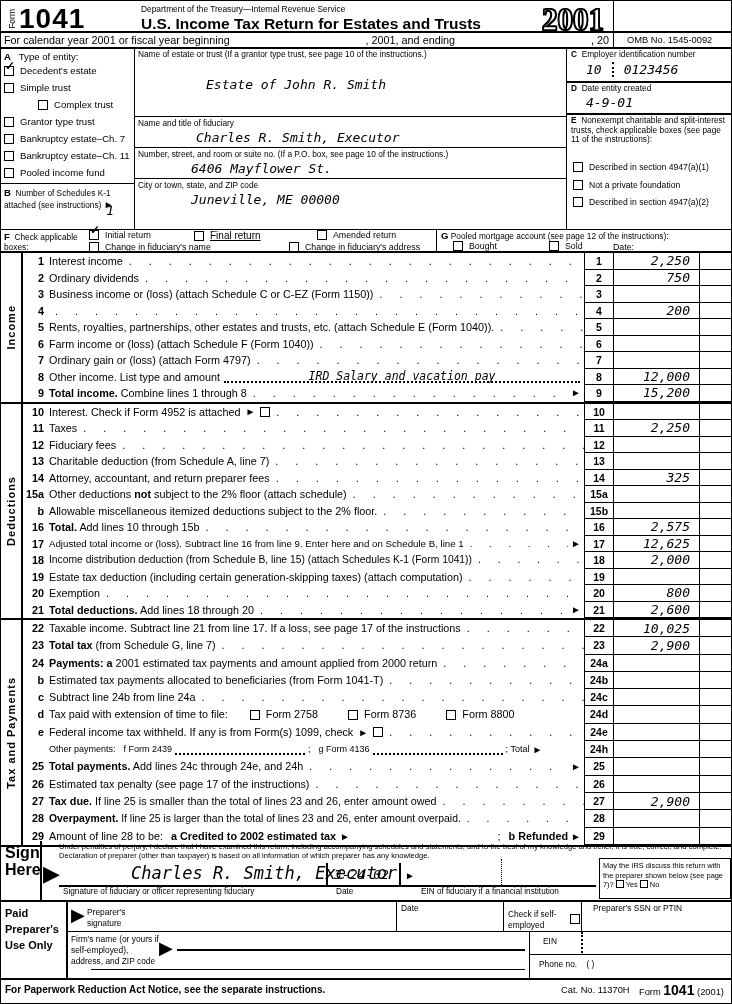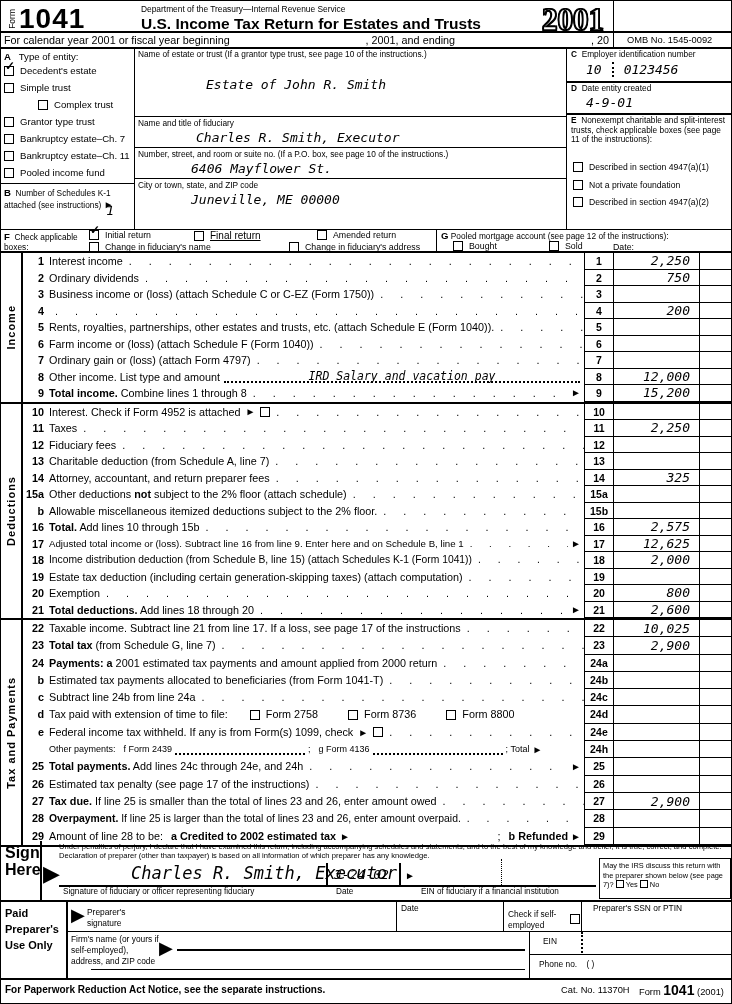--- a/index.html
+++ b/index.html
@@ -221,21 +221,21 @@
             <span class="txt">Ordinary dividends</span>
             <span class="dots"></span>
           </span>
         <span class="ref">2</span>
         <span class="amt hand">750</span>
           <span class="cents"></span>
       </div>
       <div class="trow">
         <span class="num">3</span>
         <span class="desc">
-            <span class="txt">Business income or (loss) (attach Schedule C or C-EZ (Form 1750))</span>
+            <span class="txt">Business income or (loss) (attach Schedule C or C-EZ (Form 1150))</span>
             <span class="dots"></span>
           </span>
         <span class="ref">3</span>
         <span class="amt hand"></span>
           <span class="cents"></span>
       </div>
       <div class="trow">
         <span class="num">4</span>
         <span class="desc">
             <span class="dots"></span>

